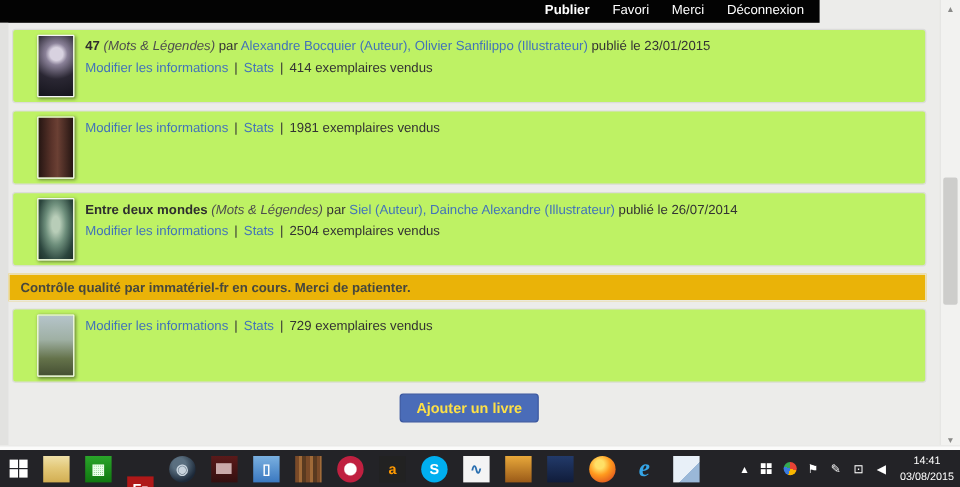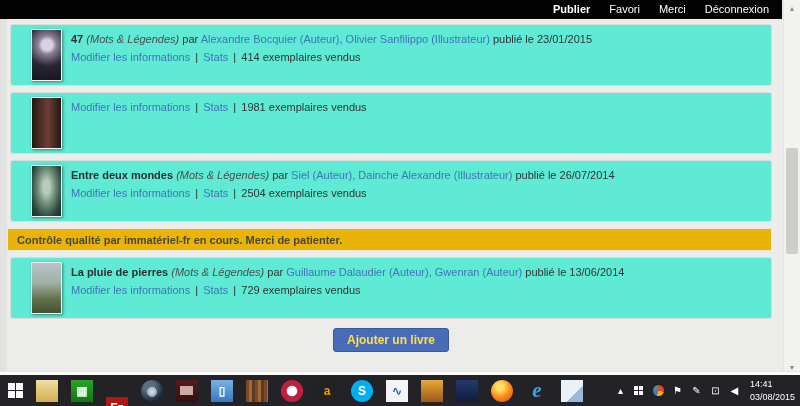--- a/index.html
+++ b/index.html
@@ -1,38 +1,38 @@
 <!DOCTYPE html>
 <html><head>
 <meta charset="utf-8">
 <style>
   * { margin:0; padding:0; box-sizing:border-box; }
   html,body { width:800px; height:406px; }
   body { font-family:"Liberation Sans", sans-serif; }
   .screen { position:relative; width:800px; height:406px; background:#ececea; overflow:hidden; }
 
   
-  .topbar { position:absolute; top:0; left:0; width:782px; height:19px; background:#030303;
+  .topbar { position:absolute; top:0; left:0; width:683px; height:19px; background:#030303;
             display:flex; justify-content:flex-end; align-items:center; gap:19px; padding-right:13px; }
   .topbar a { color:#fff; font-size:11px; text-decoration:none; line-height:19px; }
   .topbar a.active { font-weight:bold; }
 
   
   .vscroll { position:absolute; top:0; right:0; width:17px; height:375px; background:#f2f2f0; border-left:1px solid #e3e3e1; }
   .scroll-btn { position:absolute; left:0; width:16px; height:14px; color:#8a8a88; font-size:7px;
                 display:flex; align-items:center; justify-content:center; cursor:pointer; }
   .scroll-up { top:1px; }
   .scroll-down { bottom:1px; }
   .scroll-thumb { position:absolute; left:2px; top:148px; width:12px; height:106px; background:#cdcdcb; border-radius:2px; }
 
   
   .left-gutter { position:absolute; left:0; top:19px; width:7px; height:352px; background:#e2e2e0; }
   .content { position:absolute; top:19px; left:7px; width:776px; height:352px; padding:5px 11px 0 3px; }
 
-  .book-card { background:#5eead4; border:1px solid #dcdcda; border-radius:3px;
+  .book-card { background:#bef264; border:1px solid #dcdcda; border-radius:3px;
                display:flex; gap:9px; padding:4px 8px 4px 20px; margin-bottom:6px; min-height:62px; }
   .cover { width:31px; height:52px; flex:0 0 31px; border:1px solid #f5f5f5;
            box-shadow:1px 1px 3px rgba(0,0,0,.45); border-radius:1px; }
   .binfo { font-size:11px; color:#333; padding-top:3px; line-height:1.35; }
   .line1 { margin-bottom:3px; }
   .btitle { font-weight:bold; color:#2e2e2e; }
   .bseries { font-style:italic; color:#4e4e4e; }
   .lnk { color:#4273b9; text-decoration:none; }
   .sep { color:#333; margin:0 2px; }
 
@@ -62,21 +62,21 @@
   .tray-ic { min-width:11px; height:12px; display:flex; align-items:center; justify-content:center;
              color:#fff; font-size:10px; cursor:pointer; }
   .winlogo-sm { width:9px; height:9px;
     background:
       linear-gradient(#fff,#fff) 0 0/4px 4px no-repeat,
       linear-gradient(#fff,#fff) 5px 0/4px 4px no-repeat,
       linear-gradient(#fff,#fff) 0 5px/4px 4px no-repeat,
       linear-gradient(#fff,#fff) 5px 5px/4px 4px no-repeat; }
   .multi-circle { width:11px; height:11px; border-radius:50%;
     background:conic-gradient(#e84335 0 30%, #f7b500 30% 55%, #3a7be0 55% 80%, #34a853 80% 100%); }
-  .clock { color:#fff; font-size:9px; line-height:1.35; text-align:left; cursor:pointer; margin-left:2px; }
+  .clock { color:#fff; font-size:9px; line-height:1.35; text-align:center; cursor:pointer; margin-left:2px; }
 </style>
 </head>
 <body>
 
 <div class="screen">
 
   <div class="topbar">
     <a href="#" class="active">Publier</a>
     <a href="#">Favori</a>
     <a href="#">Merci</a>
@@ -138,27 +138,20 @@
           <span>2504 exemplaires vendus</span>
         </div>
       </div>
     </div>
 
     <div class="notice" style="background: #eab308;">Contrôle qualité par immatériel-fr en cours. Merci de patienter.</div>
 
     <div class="book-card">
       <div class="cover" style="background: linear-gradient(rgb(181, 196, 202) 0%, rgb(159, 176, 164) 40%, rgb(100, 114, 74) 72%, rgb(69, 79, 51) 100%);"></div>
       <div class="binfo">
-        <div class="line1">
-          <span class="btitle">La pluie de pierres</span>
-          <span class="bseries">(Mots &amp; Légendes)</span>
-          <span>par</span>
-          <a href="#" class="lnk">Guillaume Dalaudier (Auteur), Gwenran (Auteur)</a>
-          <span>publié le 13/06/2014</span>
-        </div>
         <div class="line2">
           <a href="#" class="lnk">Modifier les informations</a>
           <span class="sep">|</span>
           <a href="#" class="lnk">Stats</a>
           <span class="sep">|</span>
           <span>729 exemplaires vendus</span>
         </div>
       </div>
     </div>
 

